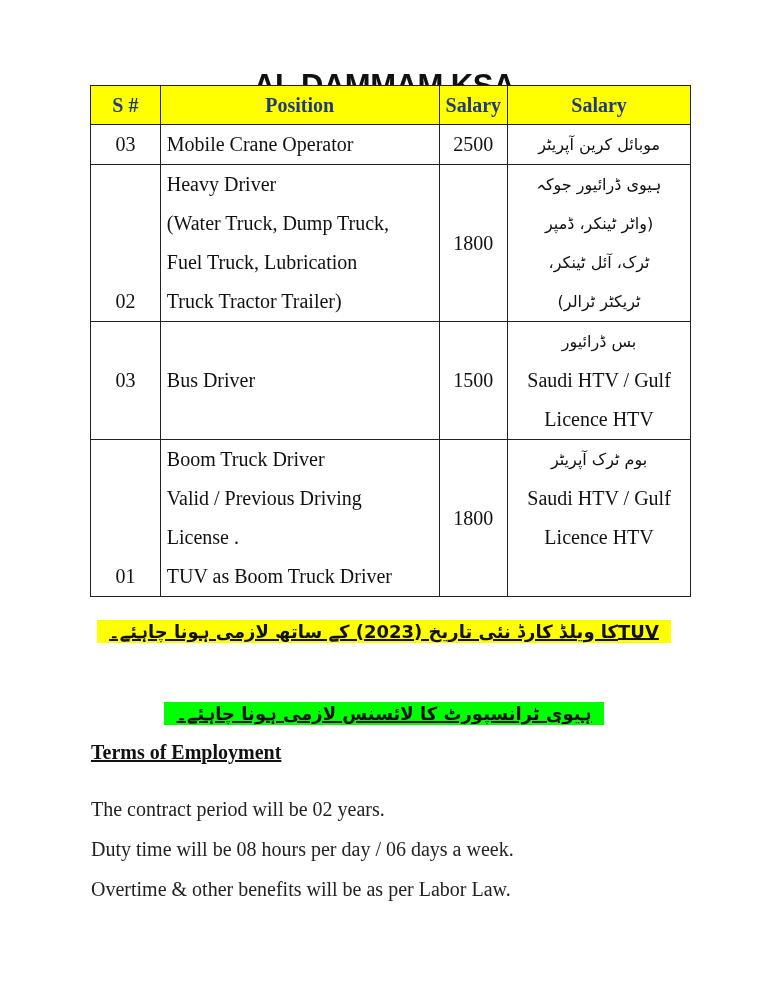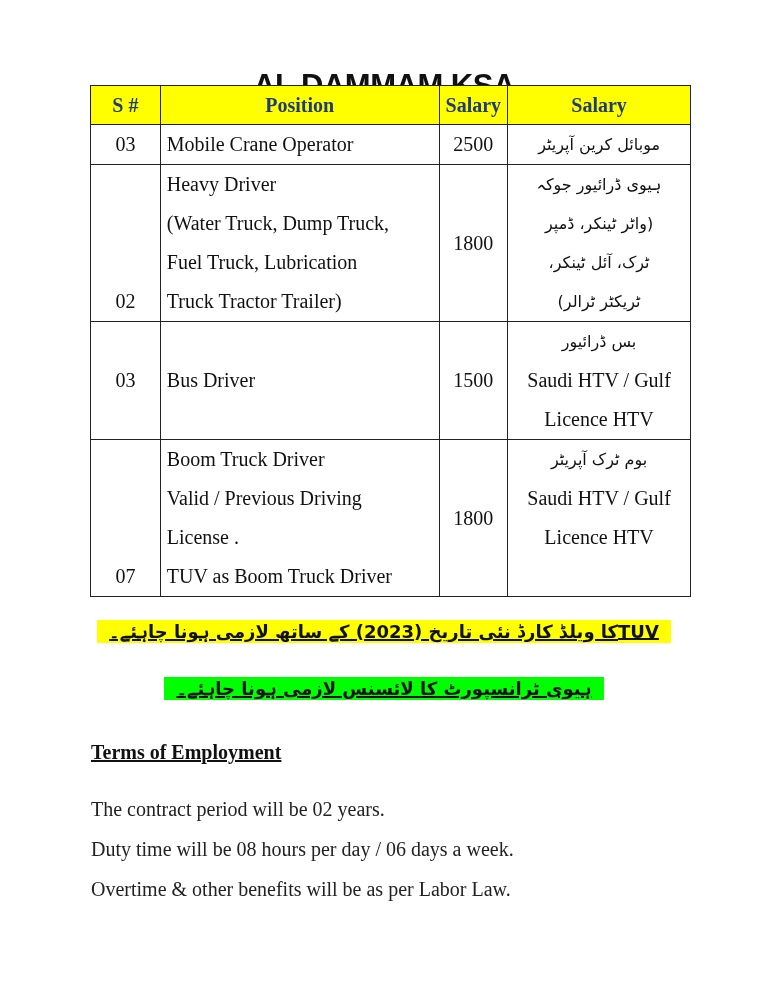--- a/index.html
+++ b/index.html
@@ -13,21 +13,21 @@
   td.pos { width:266px; text-align:left; }
   td.sal { width:54px; text-align:center; vertical-align:middle !important; }
   td.ur { width:170px; text-align:center; }
   .line { height:39px; line-height:39px; white-space:nowrap; }
   .ur .line { font-family:"DejaVu Sans", sans-serif; font-size:16px; direction:rtl; }
   .ur .line.en { font-family:"Liberation Serif", serif; font-size:20px; direction:ltr;text-align:center; }
   td.cell-rel { position:relative; }
   .notice { position:absolute; left:0; width:768px; text-align:center; font-family:"DejaVu Sans", sans-serif; font-weight:bold; font-size:18px; }
   .notice span { direction:rtl; unicode-bidi:embed; text-decoration:underline; text-decoration-thickness:2px; padding:1px 12px; }
   .n1 { top:621px; } .n1 span { background:#ffff00; }
-  .n2 { top:678px; } .n2 span { background:#00ff00; }
+  .n2 { top:703px; } .n2 span { background:#00ff00; }
   .terms-h { position:absolute; left:91px; top:741px; font-size:20px; font-weight:bold; text-decoration:underline; }
   .terms { position:absolute; left:91px; font-size:20px; color:#222; }
   .t1 { top:798px;text-align:center; } .t2 { top:838px; } .t3 { top:878px; }
 </style>
 </head>
 <body>
 
 <div class="title"><span>AL DAMMAM KSA</span></div>
 
 <table class="jobs">
@@ -91,21 +91,21 @@
       <div class="line en">Saudi HTV / Gulf</div>
       <div class="line en">Licence HTV</div>
     </td>
   </tr>
 
   <tr>
     <td class="sn">
           <div class="line">&nbsp;</div>
           <div class="line">&nbsp;</div>
           <div class="line">&nbsp;</div>
-          <div class="line">07</div>
+          <div class="line">01</div>
         </td>
     <td class="pos">
       <div class="line">Boom Truck Driver</div>
       <div class="line">Valid / Previous Driving</div>
       <div class="line">License .</div>
       <div class="line">TUV as Boom Truck Driver</div>
     </td>
     <td class="sal">1800</td>
     <td class="ur">
       <div class="line">بوم ٹرک آپریٹر</div>

